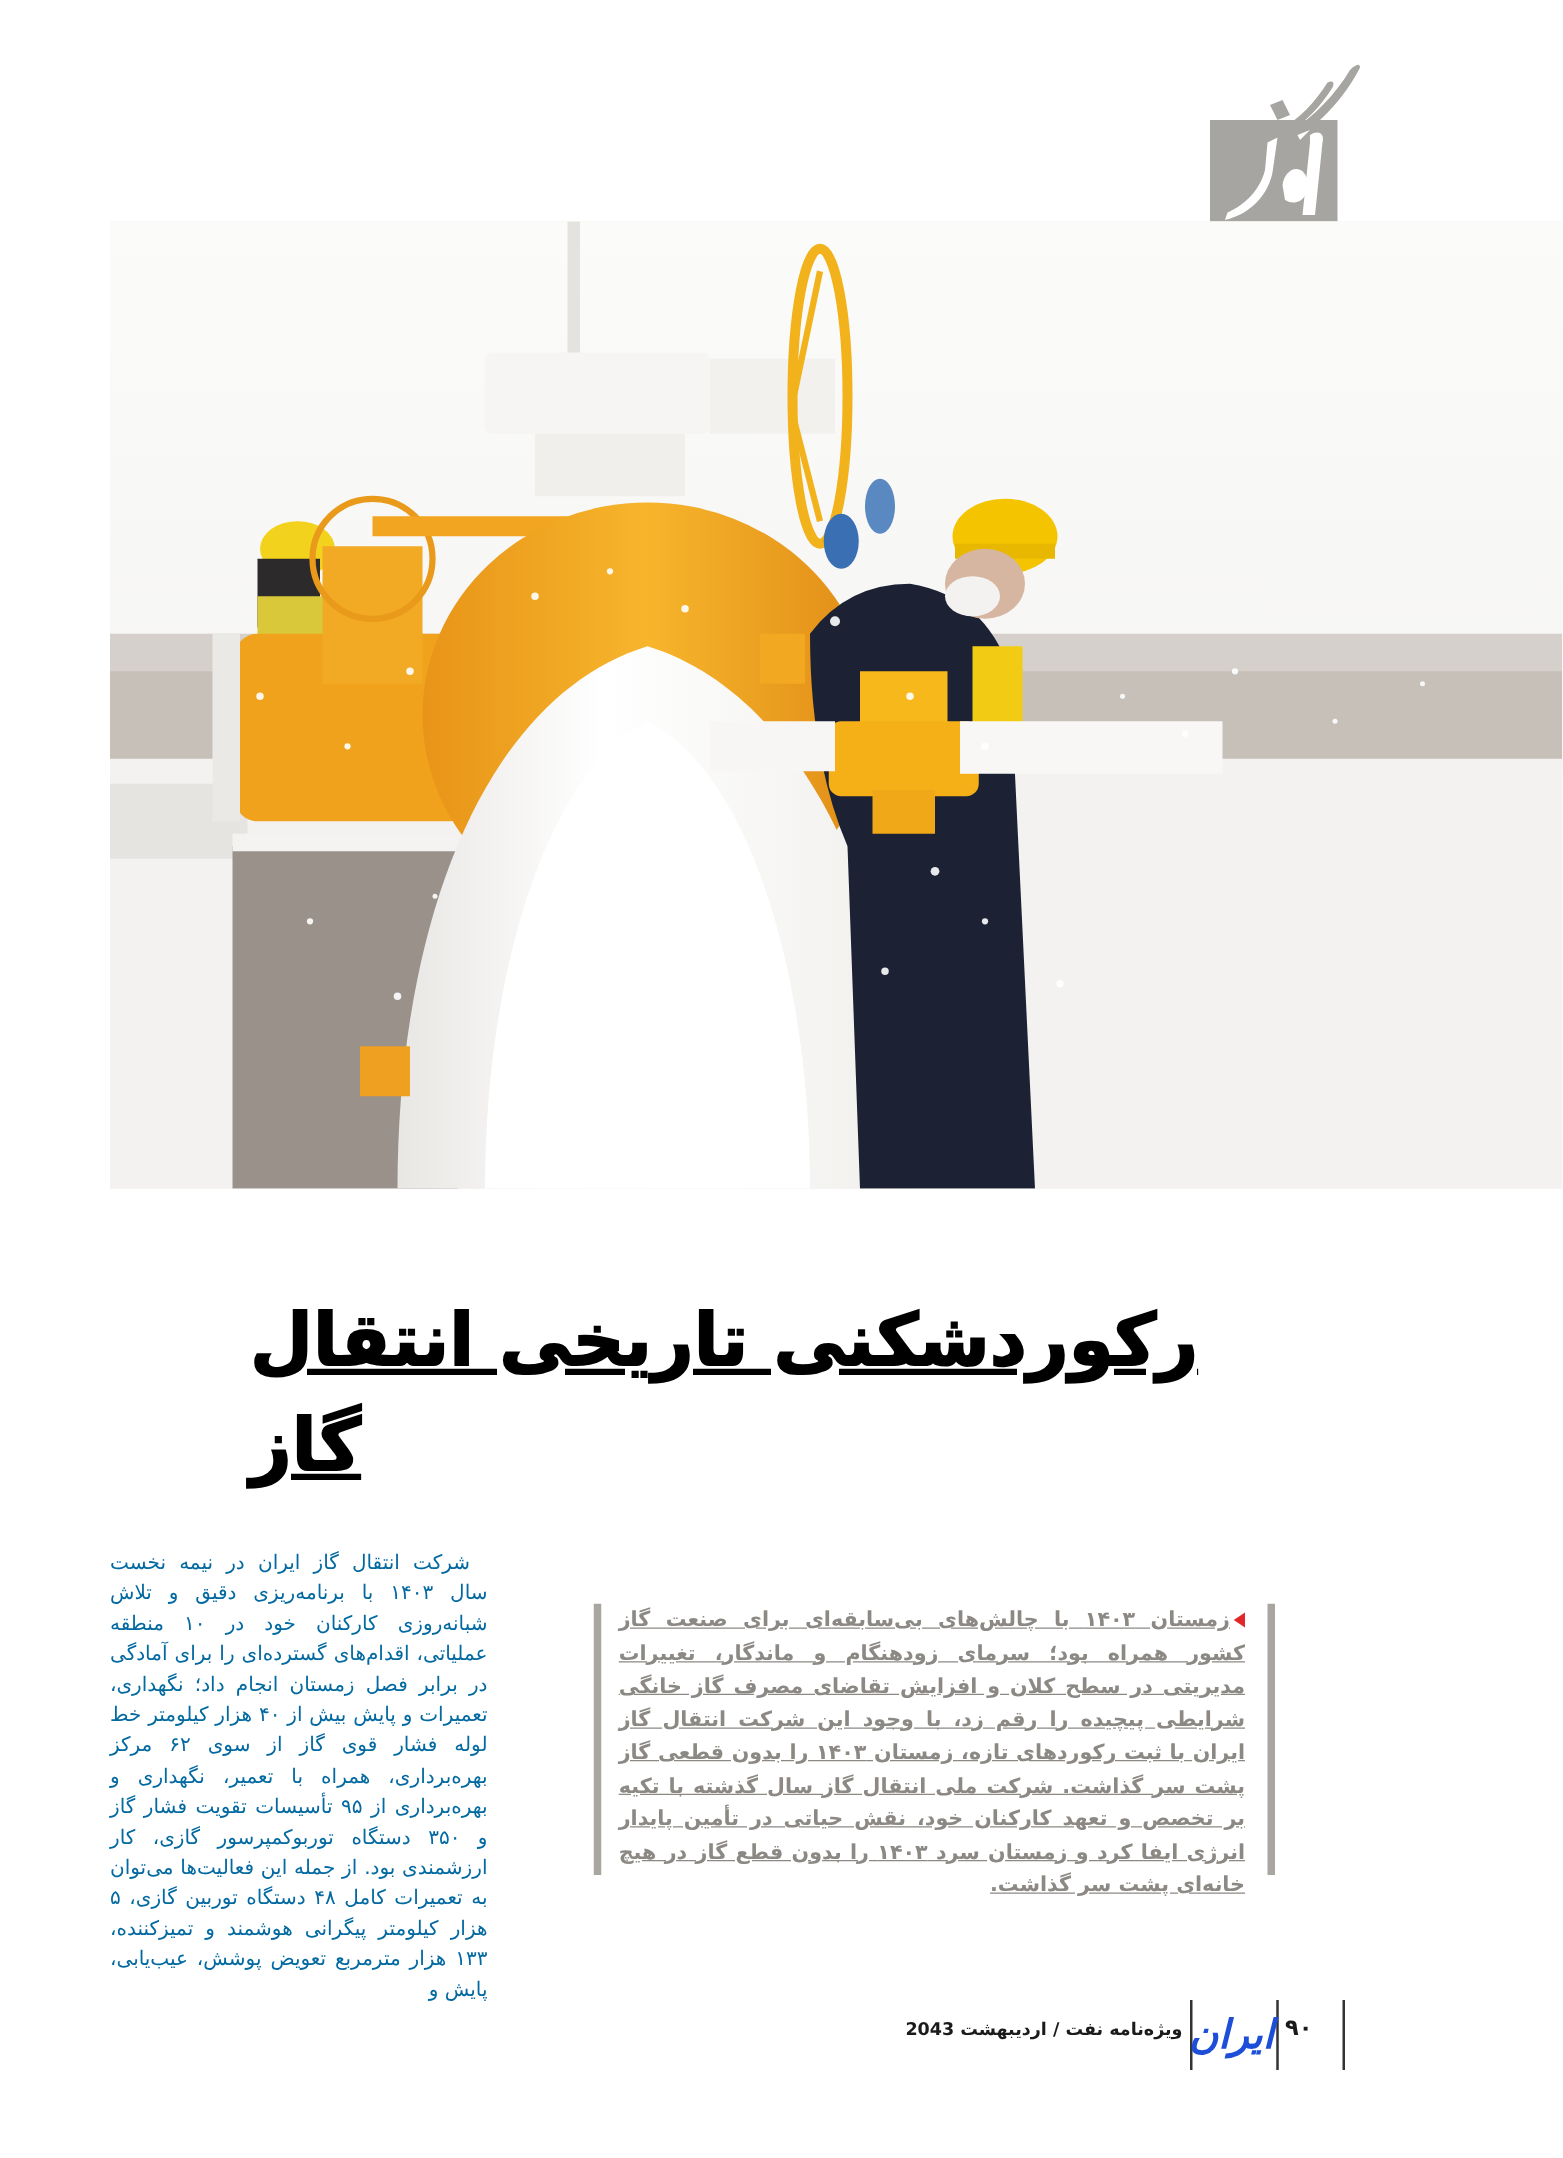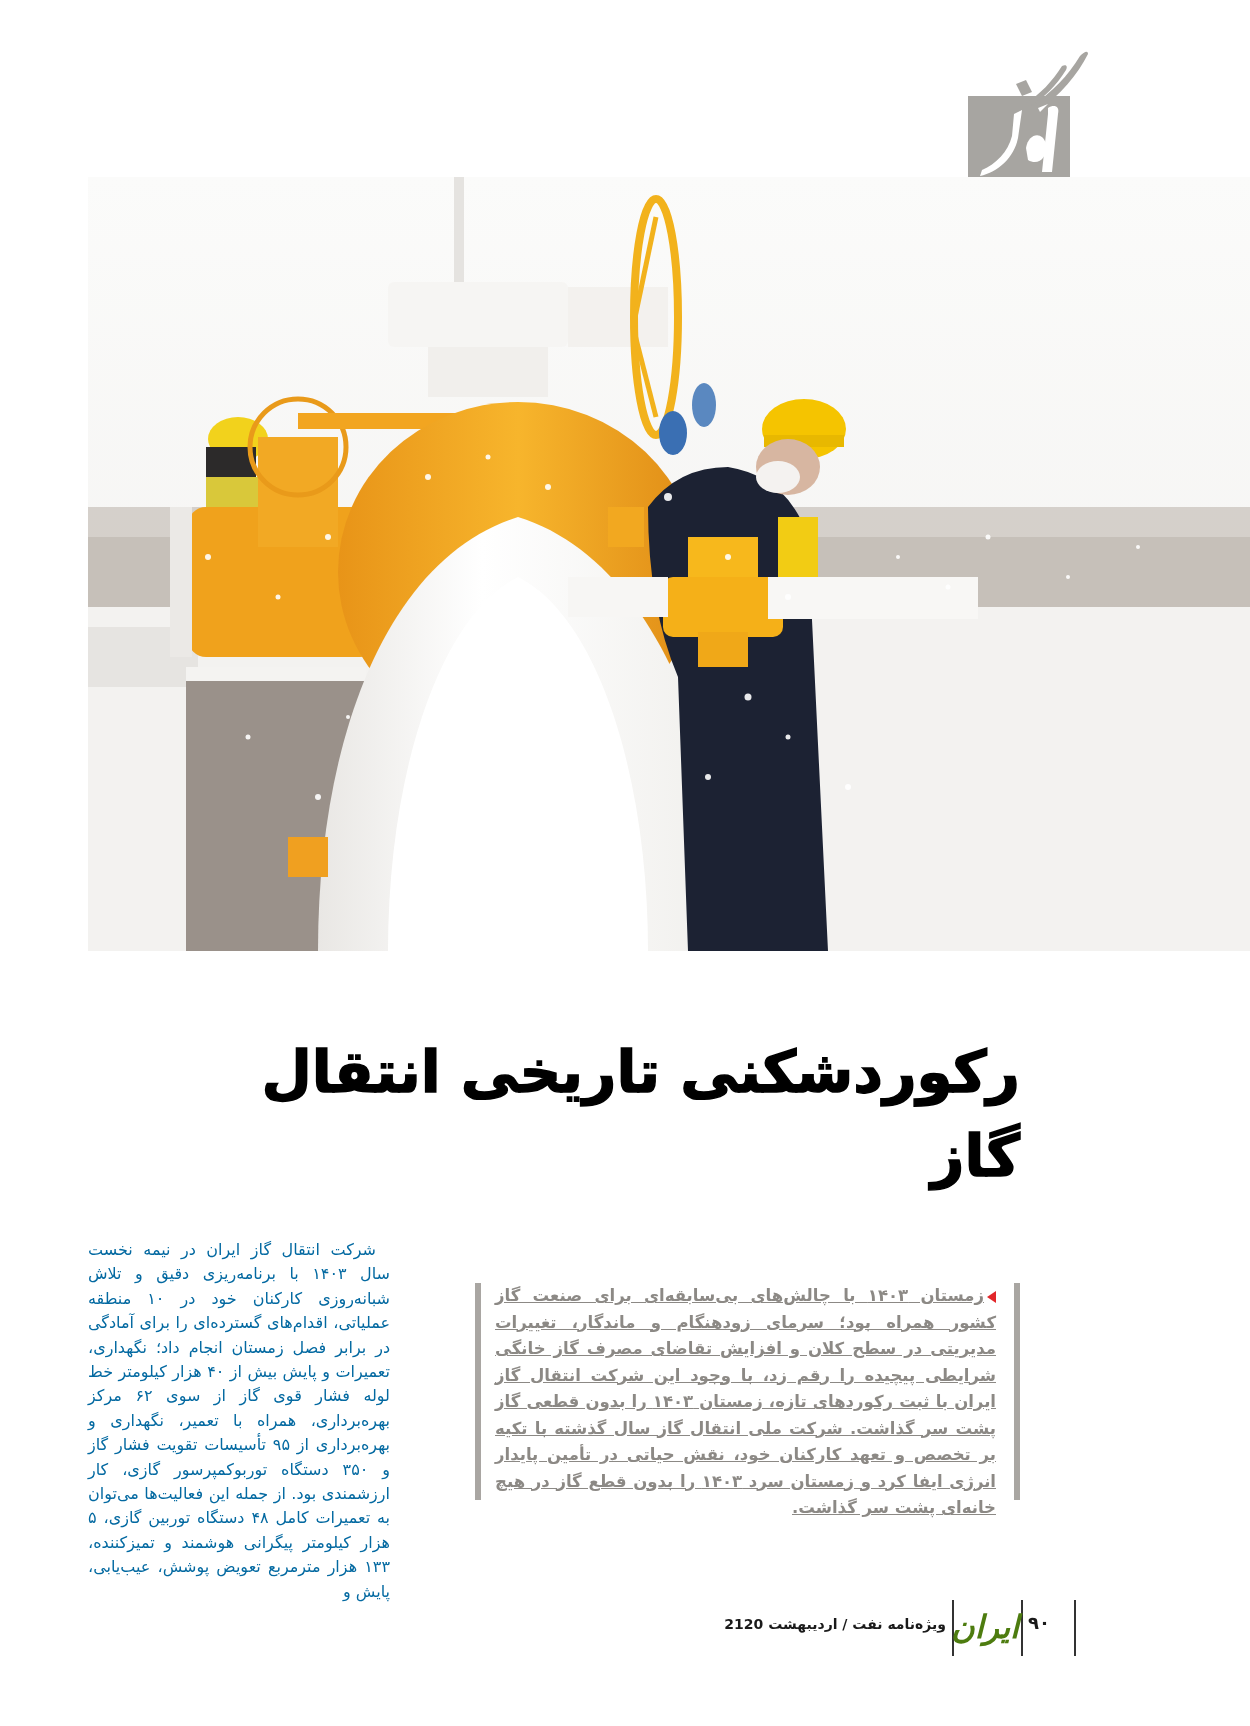--- a/index.html
+++ b/index.html
@@ -9,22 +9,22 @@
     
     .section-logo { position: absolute; left: 968px; top: 48px; width: 150px; height: 132px; }
     .section-logo .box { position: absolute; left: 0; top: 48px; width: 102px; height: 84px; background: #a7a5a1; }
     .section-logo svg { position: absolute; left: 0; top: 0; }
 
     
     .photo { position: absolute; left: 88px; top: 177px; width: 1162px; height: 774px; overflow: hidden; background: #f6f6f4; }
     .photo svg { width: 100%; height: 100%; display: block; }
 
     
-    .headline { position: absolute; right: 230px; top: 1030px; width: 820px; text-align: right; direction: rtl;
-      font-family: "DejaVu Sans", sans-serif; font-weight: 900; color: #000; }
+    .headline { position: absolute; right: 230px; top: 1030px; width: 820px; text-align: left; direction: rtl;
+      font-family: "DejaVu Sans", sans-serif; font-weight: 900; color: #000; text-decoration: underline; }
     .headline .line { display: block; font-size: 58px; line-height: 84px; font-weight: bold; letter-spacing: -1px;
       -webkit-text-stroke: 1.5px #000; }
 
     
     .lead { position: absolute; left: 475px; top: 1283px; width: 545px; height: 217px; }
     .lead .bar { position: absolute; top: 0; width: 6px; height: 100%; background: #a9a6a2; }
     .lead .bar.left { left: 0; }
     .lead .bar.right { right: 0; }
     .lead .text { position: absolute; left: 20px; right: 24px; top: 0; direction: rtl; text-align: justify;
       text-align-last: right; font-size: 16.5px; line-height: 26.5px; font-weight: bold; color: #8c8985; text-decoration: underline; }
@@ -37,21 +37,21 @@
     .body-col p { text-indent: 14px; }
 
     
     .footer { position: absolute; top: 1596px; left: 0; width: 1250px; height: 60px; }
     .footer .divider { position: absolute; top: 4px; width: 1.5px; height: 56px; background: #333; }
     .footer .d1 { left: 952px; }
     .footer .d2 { left: 1021px; }
     .footer .d3 { left: 1074px; }
     .footer .pub-info { position: absolute; right: 304px; top: 20px; direction: rtl; font-size: 14px; font-weight: bold; color: #1a1a1a; white-space: nowrap; }
     .footer .brand { position: absolute; left: 957px; top: 6px; width: 62px; height: 50px; direction: rtl; text-align: center;
-      font-family: "DejaVu Serif", serif; font-size: 32px; font-weight: bold; font-style: italic; color: #4d7c0f; line-height: 50px; }
+      font-family: "DejaVu Serif", serif; font-size: 32px; font-weight: bold; font-style: italic; color: #1d4ed8; line-height: 50px; }
     .footer .page-num { position: absolute; left: 1028px; top: 16px; width: 42px; text-align: left; font-size: 18px; font-weight: bold; color: #1a1a1a; }
   </style>
 </head>
 <body>
 
 <div class="section-logo">
   <div class="box"></div>
   <svg width="150" height="132" viewBox="0 0 150 132">
 
     <path d="M112 8 C116 4 120 2 120 6 C110 26 92 48 70 62 L64 58 C84 44 100 28 112 8 Z" fill="#a7a5a1"></path>
@@ -181,16 +181,16 @@
 </div>
 
 <div class="body-col">
   <p>شرکت انتقال گاز ایران در نیمه نخست سال ۱۴۰۳ با برنامه‌ریزی دقیق و تلاش شبانه‌روزی کارکنان خود در ۱۰ منطقه عملیاتی، اقدام‌های گسترده‌ای را برای آمادگی در برابر فصل زمستان انجام داد؛ نگهداری، تعمیرات و پایش بیش از ۴۰ هزار کیلومتر خط لوله فشار قوی گاز از سوی ۶۲ مرکز بهره‌برداری، همراه با تعمیر، نگهداری و بهره‌برداری از ۹۵ تأسیسات تقویت فشار گاز و ۳۵۰ دستگاه توربوکمپرسور گازی، کار ارزشمندی بود. از جمله این فعالیت‌ها می‌توان به تعمیرات کامل ۴۸ دستگاه توربین گازی، ۵ هزار کیلومتر پیگرانی هوشمند و تمیزکننده، ۱۳۳ هزار مترمربع تعویض پوشش، عیب‌یابی، پایش و</p>
 </div>
 
 <div class="footer">
   <div class="divider d1"></div>
   <div class="divider d2"></div>
   <div class="divider d3"></div>
-  <span class="pub-info">ویژه‌نامه نفت / اردیبهشت 2120</span>
+  <span class="pub-info">ویژه‌نامه نفت / اردیبهشت 2043</span>
   <span class="brand">ایران</span>
   <span class="page-num">۹۰</span>
 </div>
 
 </body></html>

